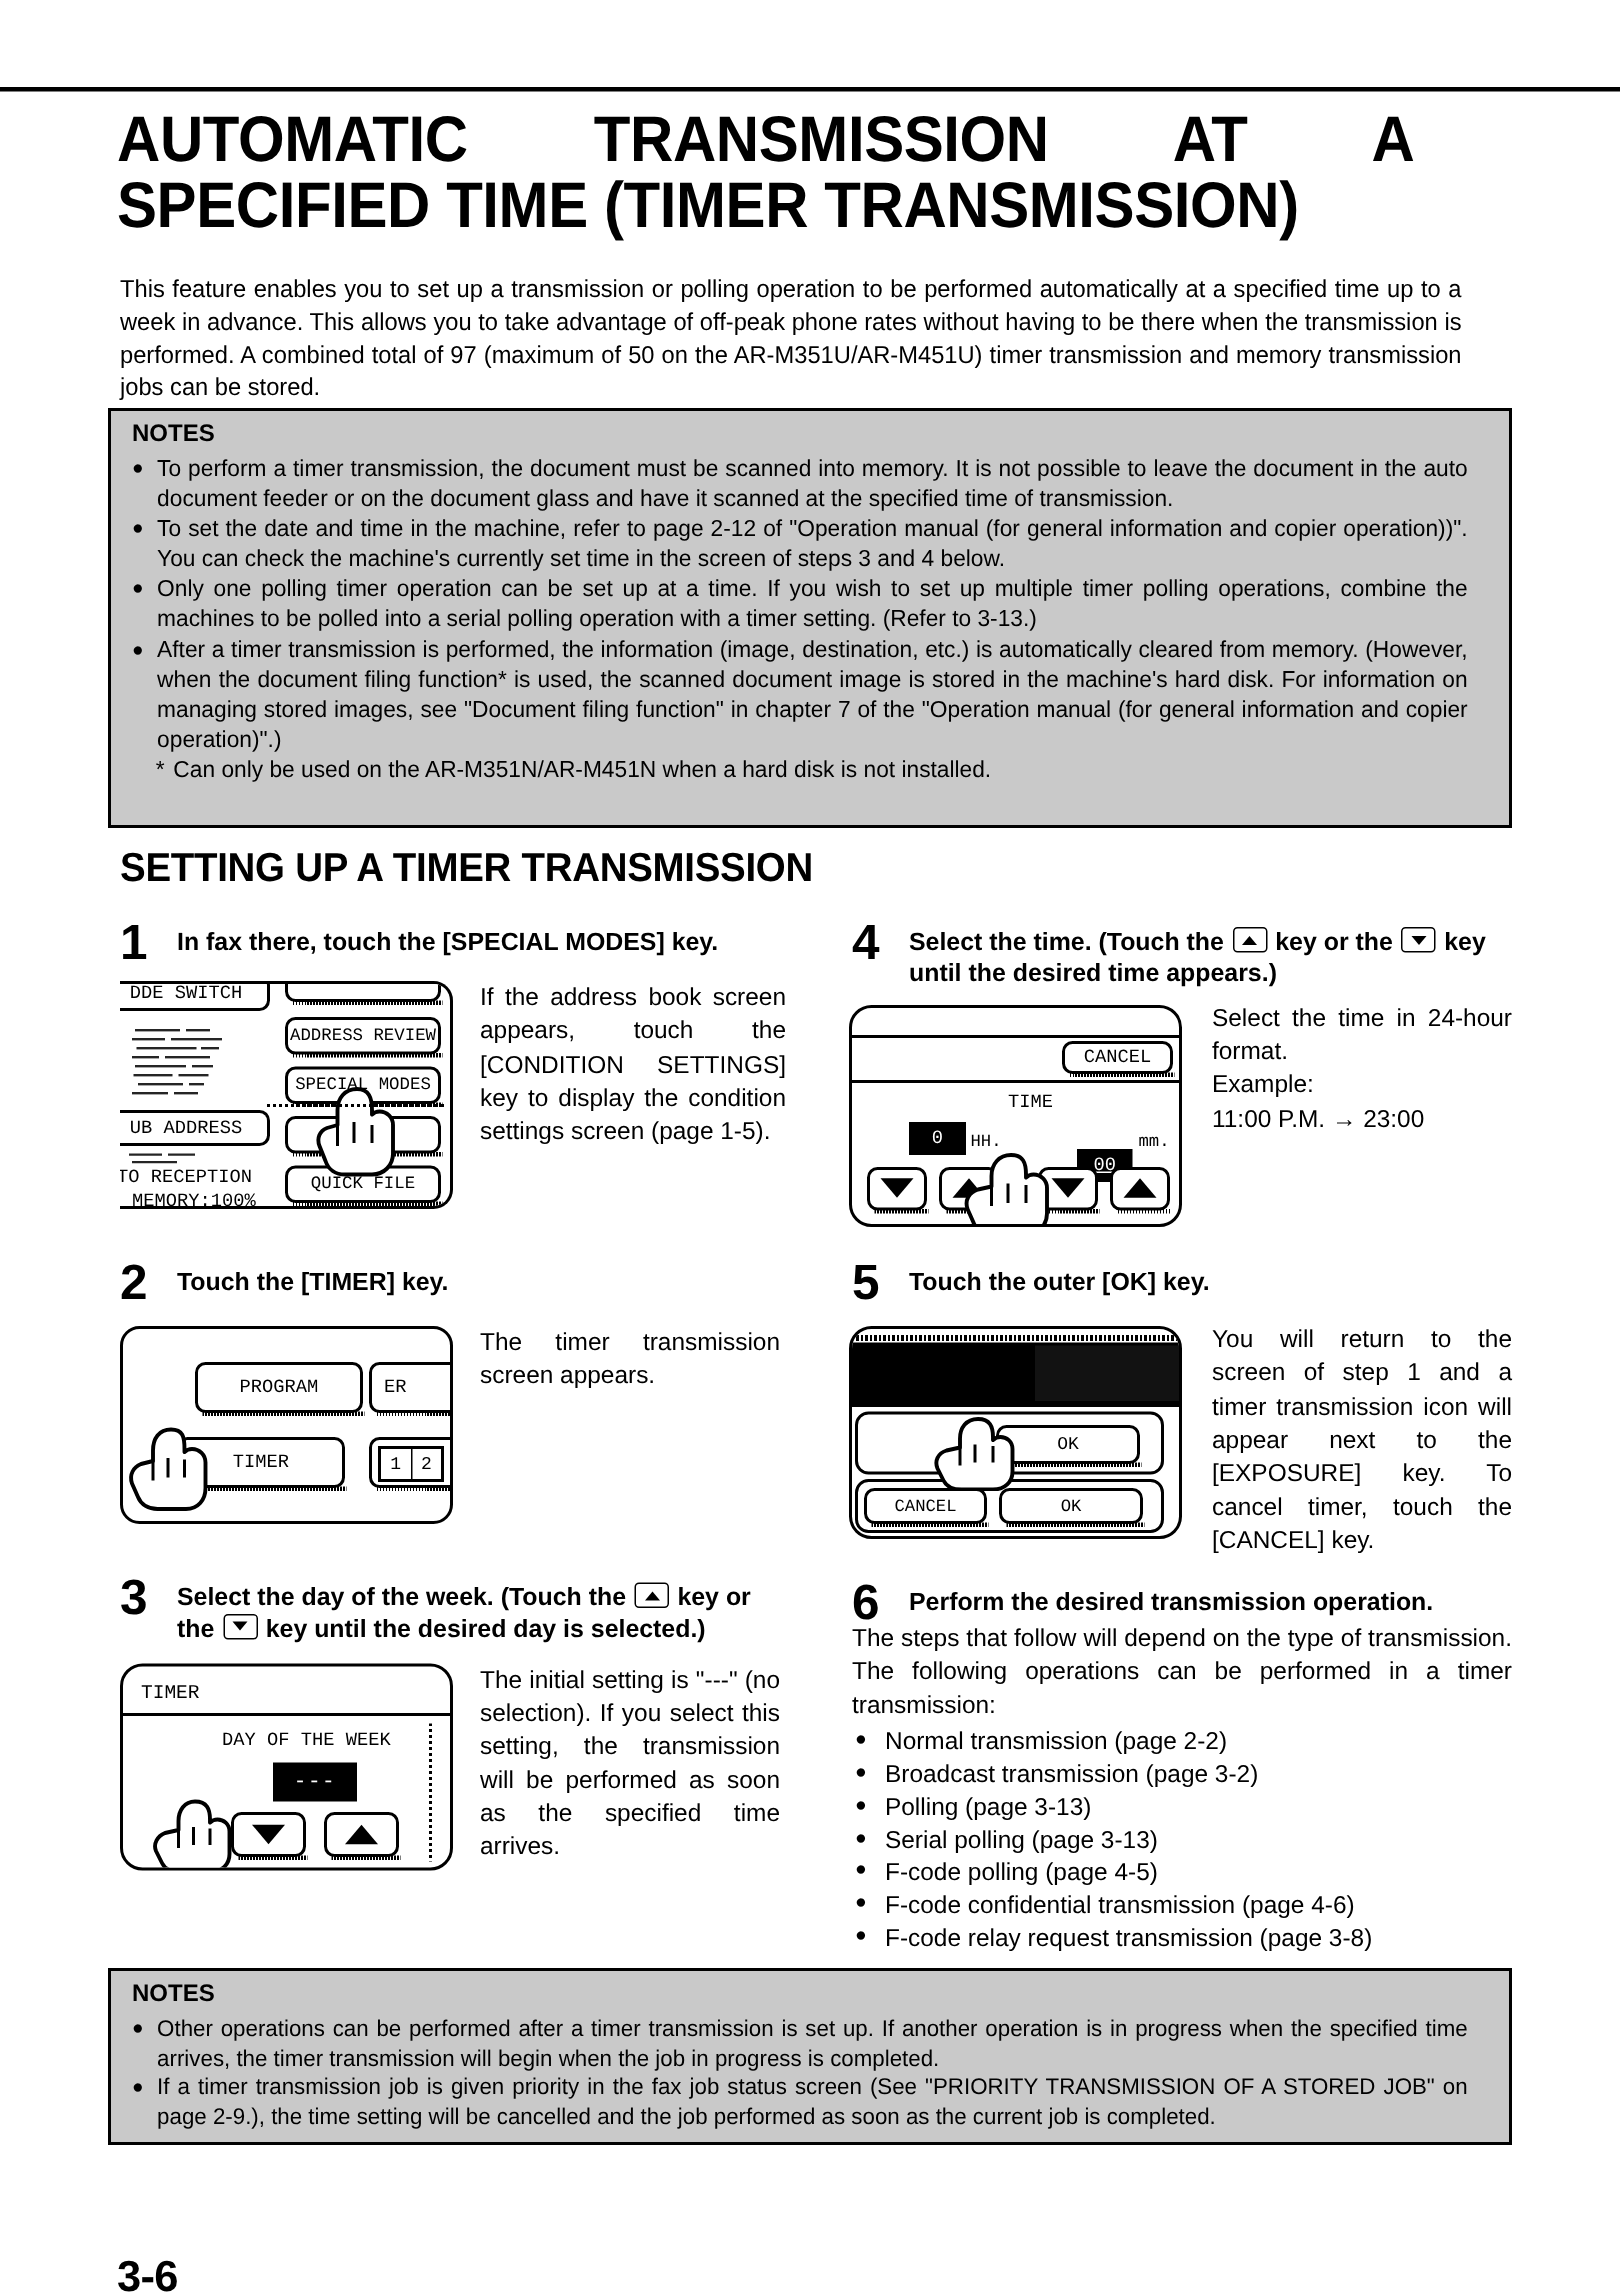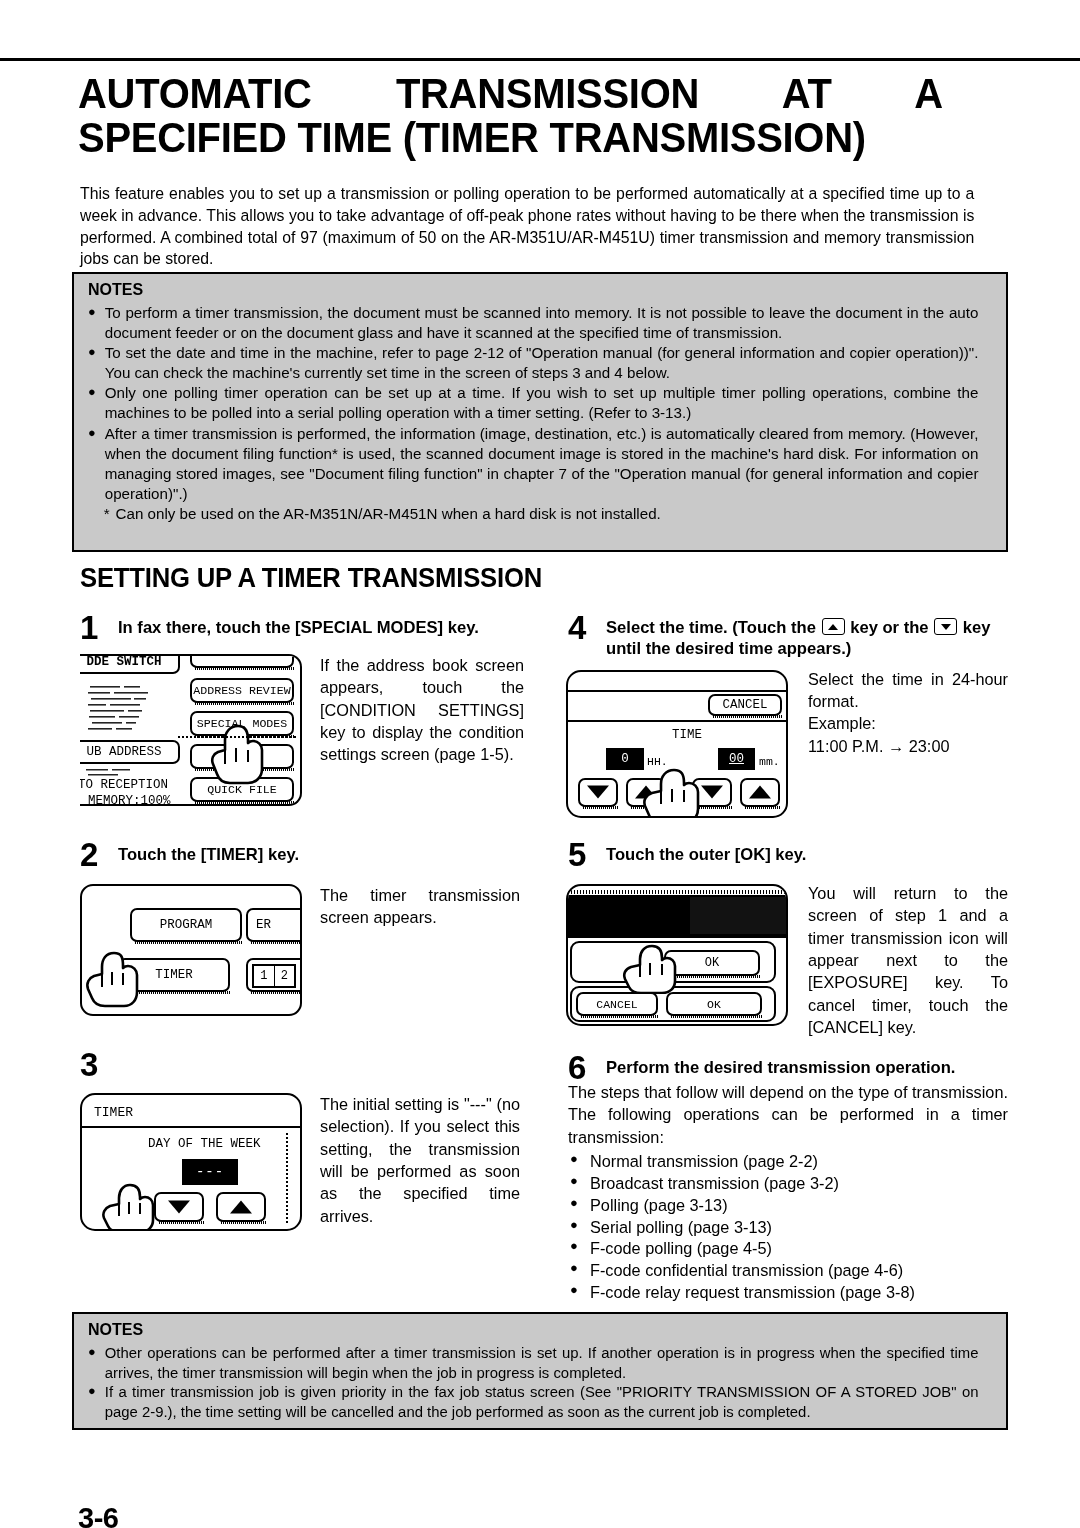--- a/index.html
+++ b/index.html
@@ -335,21 +335,21 @@
 
   <div class="step" style="left:80px; top:618px; width:450px;">
     <div class="step-head">
       <span class="step-num">1</span>
       <span class="step-title">In fax there, touch the [SPECIAL MODES] key.</span>
     </div>
     <div class="step-body" style="margin-top:10px;">
 
       <div class="lcd" style="position:absolute; left:0px; top:0px; width:222px; height:152px; border-radius:0 13px 13px 0; border-left:none;">
 
-        <div class="lcdbtn noshadow" style="left:-10px; top:-6px; width:110px; height:24px; font-size:12.5px; border-radius:0 7px 7px 0; border-left:none;font-weight:bold;">
+        <div class="lcdbtn noshadow" style="left:-10px; top:-6px; width:110px; height:24px; font-size:12.5px; border-radius:0 7px 7px 0; border-left:none;">
           <span>DDE SWITCH</span>
         </div>
 
         <svg class="scribble" style="left:6px; top:26px; width:86px; height:58px;" viewBox="0 0 86 58">
           <g fill="#000">
             <rect x="4" y="4" width="30" height="1.6"></rect>
               <rect x="38" y="4" width="16" height="1.6"></rect>
             <rect x="2" y="10" width="22" height="1.6"></rect>
               <rect x="28" y="10" width="34" height="1.6"></rect>
             <rect x="5" y="16" width="40" height="1.6"></rect>
@@ -421,21 +421,21 @@
           <span>CANCEL</span>
         </div>
 
         <div class="lcd-label" style="left:104px; top:56px; font-size:12.5px;">TIME</div>
 
         <div class="lcd-field" style="left:38px; top:76px; width:38px; height:22px; font-size:12.5px;">
           <span>0</span>
         </div>
         <div class="lcd-label" style="left:79px; top:83px; font-size:11.5px;">HH.</div>
 
-        <div class="lcd-field" style="left:150px; top:76px; width:37px; height:22px; font-size:12.5px;text-decoration:underline;">
+        <div class="lcd-field" style="left:150px; top:94px; width:37px; height:22px; font-size:12.5px;text-decoration:underline;">
           <span>00</span>
         </div>
         <div class="lcd-label" style="left:191px; top:83px; font-size:11.5px;">mm.</div>
 
         <div class="arrowbtn down" style="left:10px; top:106px; width:40px; height:29px;"></div>
         <div class="arrowbtn up" style="left:58px; top:106px; width:40px; height:29px;"></div>
         <div class="arrowbtn down" style="left:124px; top:106px; width:40px; height:29px;"></div>
         <div class="arrowbtn up" style="left:172px; top:106px; width:40px; height:29px;"></div>
 
         <svg class="hand" style="left:72px; top:96px; width:70px; height:56px;" viewBox="0 0 70 56">
@@ -517,20 +517,21 @@
         </svg>
       </div>
 
       <div class="step-text" style="position:absolute; left:240px; top:-2px; width:200px;">You will return to the screen of step 1 and a timer transmission icon will appear next to the [EXPOSURE] key. To cancel timer, touch the [CANCEL] key.</div>
     </div>
   </div>
 
   <div class="step" style="left:80px; top:1055px; width:450px;">
     <div class="step-head">
       <span class="step-num">3</span>
+      <span class="step-title"><span>Select the day of the week. (Touch the</span> <span class="keyglyph up"></span> <span>key or the</span> <span class="keyglyph down"></span> <span>key until the desired day is selected.)</span></span>
     </div>
     <div class="step-body" style="margin-top:12px;">
 
       <div class="lcd" style="position:absolute; left:0px; top:0px; width:222px; height:138px;">
         <div class="lcd-label" style="left:12px; top:10px; font-size:13px;">TIMER</div>
         <div class="lcd-divider" style="left:0px; top:31px; width:222px;"></div>
 
         <div class="lcd-label" style="left:66px; top:42px; font-size:12.5px;">DAY OF THE WEEK</div>
 
         <div class="lcd-field" style="left:100px; top:64px; width:56px; height:26px; font-size:14px; letter-spacing:1px;">

